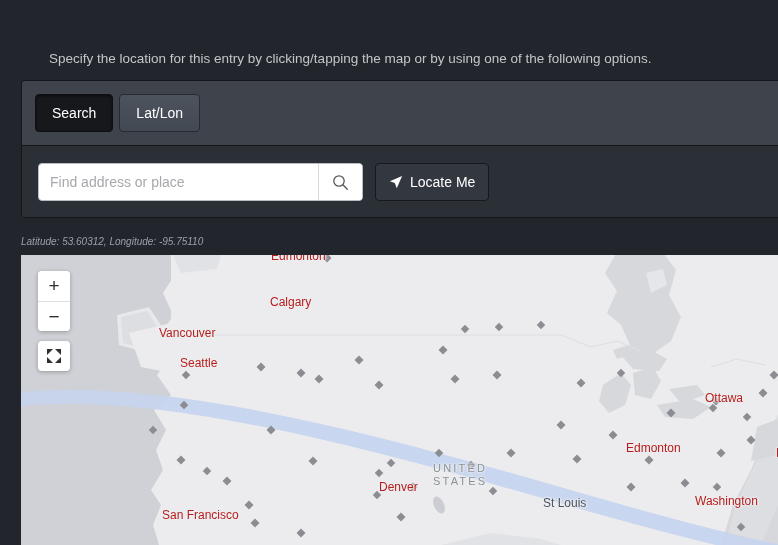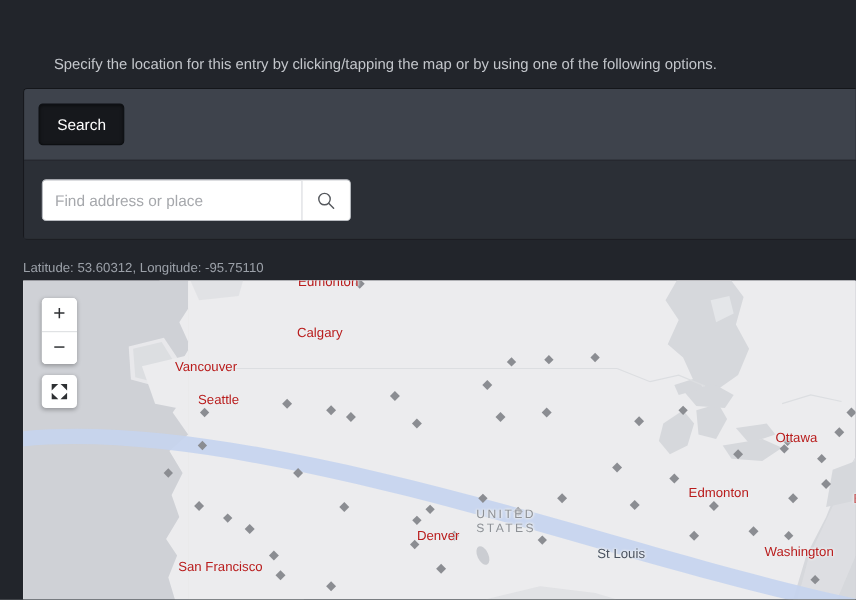--- a/index.html
+++ b/index.html
@@ -95,21 +95,21 @@
     height: 71px;
     background: #2b2f36;
     padding: 17px 0 0 16px;
     display: flex;
     align-items: flex-start;
     gap: 12px;
   }
 
   .search-wrap {
     display: flex;
-    width: 281px;
+    width: 325px;
     height: 38px;
     background: #ffffff;
     border: 1px solid #b9bcc1;
     border-radius: 4px;
     overflow: hidden;
   }
 
   .search-input {
     flex: 1;
     border: none;
@@ -146,23 +146,24 @@
     font-size: 14px;
     cursor: pointer;
     white-space: nowrap;
   }
 
   
   .coords {
     position: absolute;
     left: 21px;
     top: 236px;
-    font-size: 12px;
+    font-size: 10px;
     color: #9ba0a8;
     white-space: nowrap;
+    font-style: italic;
   }
 
   
   .map {
     position: absolute;
     left: 21px;
     top: 255px;
     right: 0;
     bottom: 0;
     overflow: hidden;
@@ -235,34 +236,43 @@
 
   <p class="page-subtitle">Specify the location for this entry by clicking/tapping the map or by using one of the following options.</p>
 
   <div class="panel">
 
     <div class="panel-head">
       <div class="tab-group">
         <div class="tab active">
           <span>Search</span>
         </div>
+        <div class="tab inactive">
+          <span>Lat/Lon</span>
+        </div>
       </div>
     </div>
 
     <div class="panel-body">
       <div class="search-wrap">
         <input class="search-input" type="text" placeholder="Find address or place" style="">
         <button class="search-btn">
           <svg width="17" height="17" viewBox="0 0 17 17">
             <circle cx="7" cy="7" r="5.2" fill="none" stroke="#55585d" stroke-width="1.3"></circle>
             <line x1="10.8" y1="10.8" x2="15.3" y2="15.3" stroke="#55585d" stroke-width="1.3" stroke-linecap="round"></line>
           </svg>
         </button>
       </div>
 
+      <button class="locate-btn">
+        <svg width="14" height="14" viewBox="0 0 16 16">
+          <path d="M15 1 L1 7.2 L6.6 9.1 L8.9 15 Z" fill="#ffffff"></path>
+        </svg>
+        <span>Locate Me</span>
+      </button>
     </div>
   </div>
 
   <div class="coords">Latitude: 53.60312,  Longitude: -95.75110</div>
 
   <div class="map">
 
     <svg width="757" height="290" viewBox="0 0 757 290">
       <rect x="0" y="0" width="757" height="290" fill="#cfd1d6"></rect>
 

